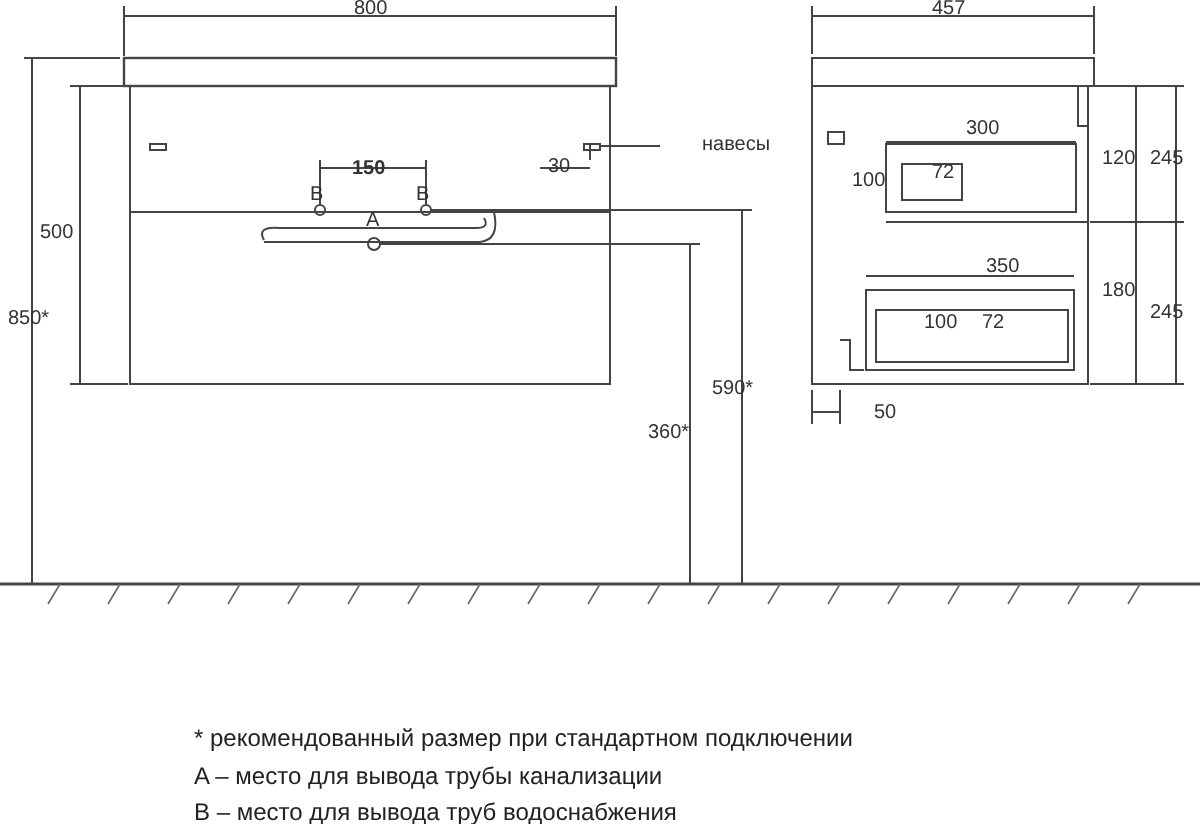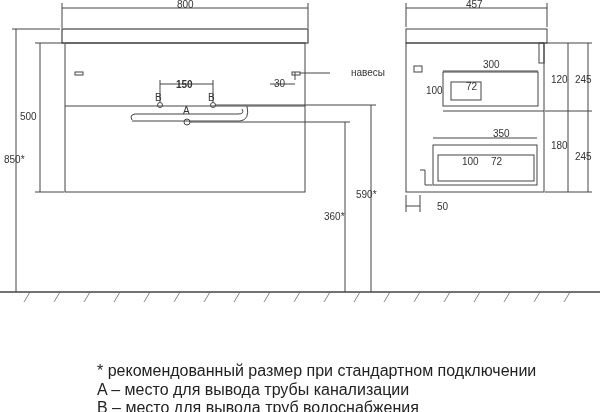--- a/index.html
+++ b/index.html
@@ -1,19 +1,19 @@
 <!DOCTYPE html>
 <html><head>
 <meta charset="utf-8">
 <style>
   html,body{margin:0;padding:0;background:#fff;}
   body{width:600px;height:412px;position:relative;overflow:hidden;font-family:"Liberation Sans",sans-serif;color:#333;}
   svg{position:absolute;left:0;top:0;}
   .lbl{position:absolute;font-size:10px;color:#333;white-space:nowrap;line-height:1;}
-  .note{position:absolute;left:97px;font-size:16px;color:#222;white-space:nowrap;}
+  .note{position:absolute;left:97px;font-size:12px;color:#222;white-space:nowrap;}
 </style>
 </head>
 <body>
 
 <svg width="600" height="412" viewBox="0 0 600 412">
   <g stroke="#444" fill="none" stroke-width="1">
 
     <rect x="62" y="29" width="246" height="14" stroke-width="1.2"></rect>
     <rect x="65" y="43" width="240" height="149"></rect>
     <line x1="65" y1="106" x2="305" y2="106"></line>

